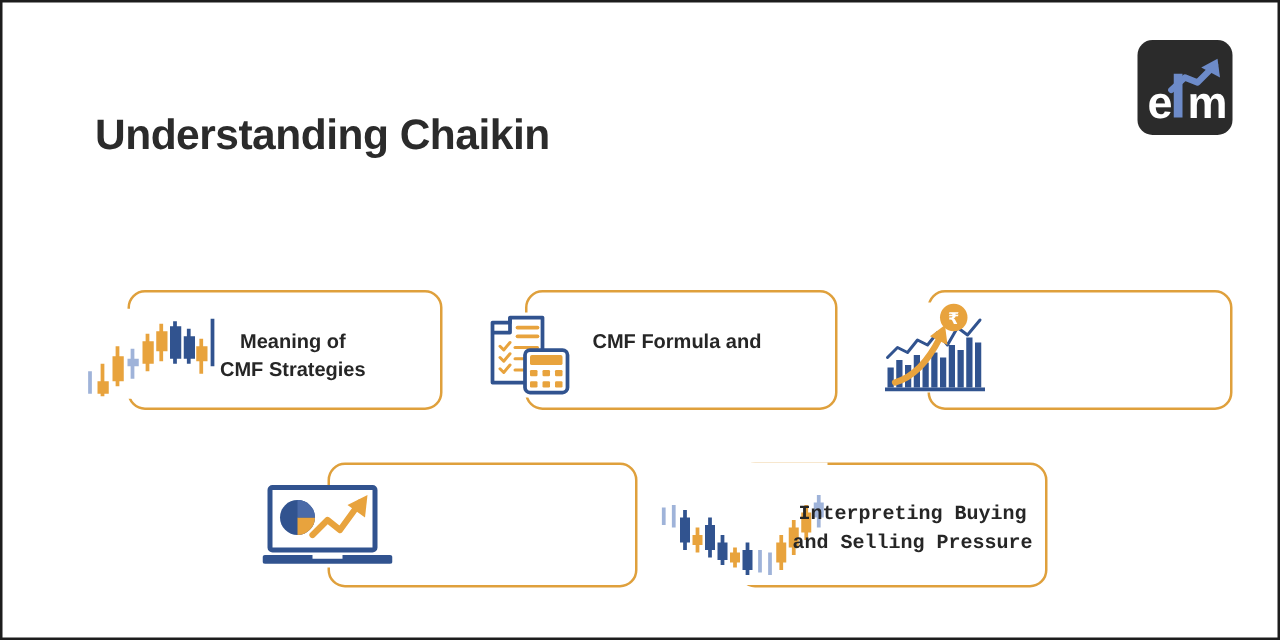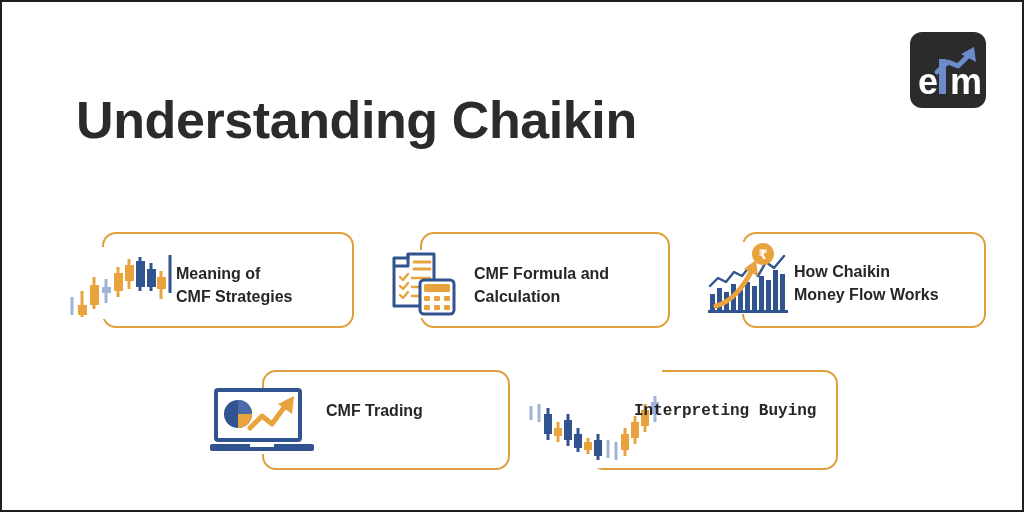--- a/index.html
+++ b/index.html
@@ -37,21 +37,21 @@
     overflow: hidden;
   }
   .logo svg { display: block; }
 
   
   .title {
     position: absolute;
     left: 74px;
     top: 84px;
     width: 640px;
-    font-size: 52px;
+    font-size: 34px;
     line-height: 1.33;
     font-weight: bold;
     letter-spacing: -0.4px;
     color: #2b2b2b;
   }
   .title-line { display: block; white-space: nowrap; }
 
   
   .card {
     position: absolute;
@@ -71,21 +71,21 @@
   }
 
   .card-label {
     position: absolute;
     font-size: 16px;
     line-height: 1.42;
     font-weight: bold;
     color: #262626;
     white-space: nowrap;
   }
-  .card-label span { display: block; }
+  .card-label span { display: block; text-align: center; }
 
   .card-icon {
     position: absolute;
     background: #ffffff;
   }
   .card-icon svg { display: block; }
 
   
   #card-1 { left: 100px; top: 230px; width: 252px; height: 96px; }
   #card-2 { left: 418px; top: 230px; width: 250px; height: 96px; }
@@ -182,21 +182,20 @@
         <rect x="44" y="46" width="6" height="5" rx="1"></rect>
         <rect x="54" y="46" width="6" height="5" rx="1"></rect>
         <rect x="34" y="55" width="6" height="5" rx="1"></rect>
         <rect x="44" y="55" width="6" height="5" rx="1"></rect>
         <rect x="54" y="55" width="6" height="5" rx="1"></rect>
       </g>
     </svg>
   </div>
   <div class="card-label" id="label-2">
     <span>CMF Formula and</span>
-    <span>Calculation</span>
   </div>
 
   <div class="card" id="card-3"></div>
   <div class="card-icon" id="icon-3">
     <svg width="80" height="72" viewBox="0 0 80 72" aria-hidden="true">
 
       <g fill="#31538f">
         <rect x="2" y="52" width="5" height="16"></rect>
         <rect x="9" y="46" width="5" height="22"></rect>
         <rect x="16" y="50" width="5" height="18"></rect>
@@ -213,44 +212,39 @@
 
       <polyline points="2,44 10,36 18,40 26,30 34,34 42,24 50,34 58,20 66,26 76,14" fill="none" stroke="#31538f" stroke-width="2.4" stroke-linecap="round" stroke-linejoin="round"></polyline>
 
       <path d="M8 64 C22 60, 34 48, 44 28" fill="none" stroke="#e8a33d" stroke-width="5" stroke-linecap="round"></path>
       <polygon points="48,18 50,34 36,27" fill="#e8a33d"></polygon>
 
       <circle cx="55" cy="12" r="11" fill="#e8a33d"></circle>
       <text x="55" y="17" text-anchor="middle" font-family="DejaVu Sans, sans-serif" font-size="13" font-weight="bold" fill="#ffffff">₹</text>
     </svg>
   </div>
-  <div class="card-label" id="label-3">
-    <span>How Chaikin</span>
-    <span>Money Flow Works</span>
-  </div>
 
   <div class="card" id="card-4"></div>
   <div class="card-icon" id="icon-4">
     <svg width="104" height="66" viewBox="0 0 104 66" aria-hidden="true">
 
       <rect x="6" y="2" width="84" height="50" rx="2" fill="#ffffff" stroke="#31538f" stroke-width="4"></rect>
 
       <circle cx="28" cy="26" r="14" fill="#31538f"></circle>
       <path d="M28 26 L42 26 A14 14 0 0 1 28 40 Z" fill="#e8a33d"></path>
       <path d="M28 26 L28 12 A14 14 0 0 1 42 26 Z" fill="#4a6aa8"></path>
 
       <polyline points="40,40 52,28 62,36 78,14" fill="none" stroke="#e8a33d" stroke-width="5" stroke-linecap="round" stroke-linejoin="round"></polyline>
       <polygon points="84,8 82,26 68,16" fill="#e8a33d"></polygon>
 
       <rect x="0" y="56" width="104" height="7" rx="2" fill="#31538f"></rect>
       <rect x="40" y="56" width="24" height="3" fill="#ffffff"></rect>
     </svg>
   </div>
   <div class="card-label" id="label-4">
-    <span>CMF Trading</span>
   </div>
 
   <div class="card" id="card-5"></div>
   <div class="card-icon" id="icon-5">
     <svg width="136" height="98" viewBox="0 0 136 98" aria-hidden="true">
       <g stroke-width="3">
         <line x1="5" y1="36" x2="5" y2="50" stroke="#9fb3d9"></line>
         <line x1="13" y1="34" x2="13" y2="52" stroke="#9fb3d9"></line>
         <line x1="22" y1="38" x2="22" y2="70" stroke="#31538f"></line>
         <rect x="18" y="44" width="8" height="20" fill="#31538f" stroke="none"></rect>
@@ -272,15 +266,16 @@
         <rect x="105" y="52" width="8" height="16" fill="#e8a33d" stroke="none"></rect>
         <line x1="119" y1="34" x2="119" y2="62" stroke="#e8a33d"></line>
         <rect x="115" y="40" width="8" height="16" fill="#e8a33d" stroke="none"></rect>
         <line x1="129" y1="26" x2="129" y2="52" stroke="#9fb3d9"></line>
         <rect x="125" y="32" width="8" height="12" fill="#9fb3d9" stroke="none"></rect>
       </g>
     </svg>
   </div>
   <div class="card-label" id="label-5">
     <span>Interpreting Buying</span>
+    <span>and Selling Pressure</span>
   </div>
 
 </div>
 
 </body></html>

